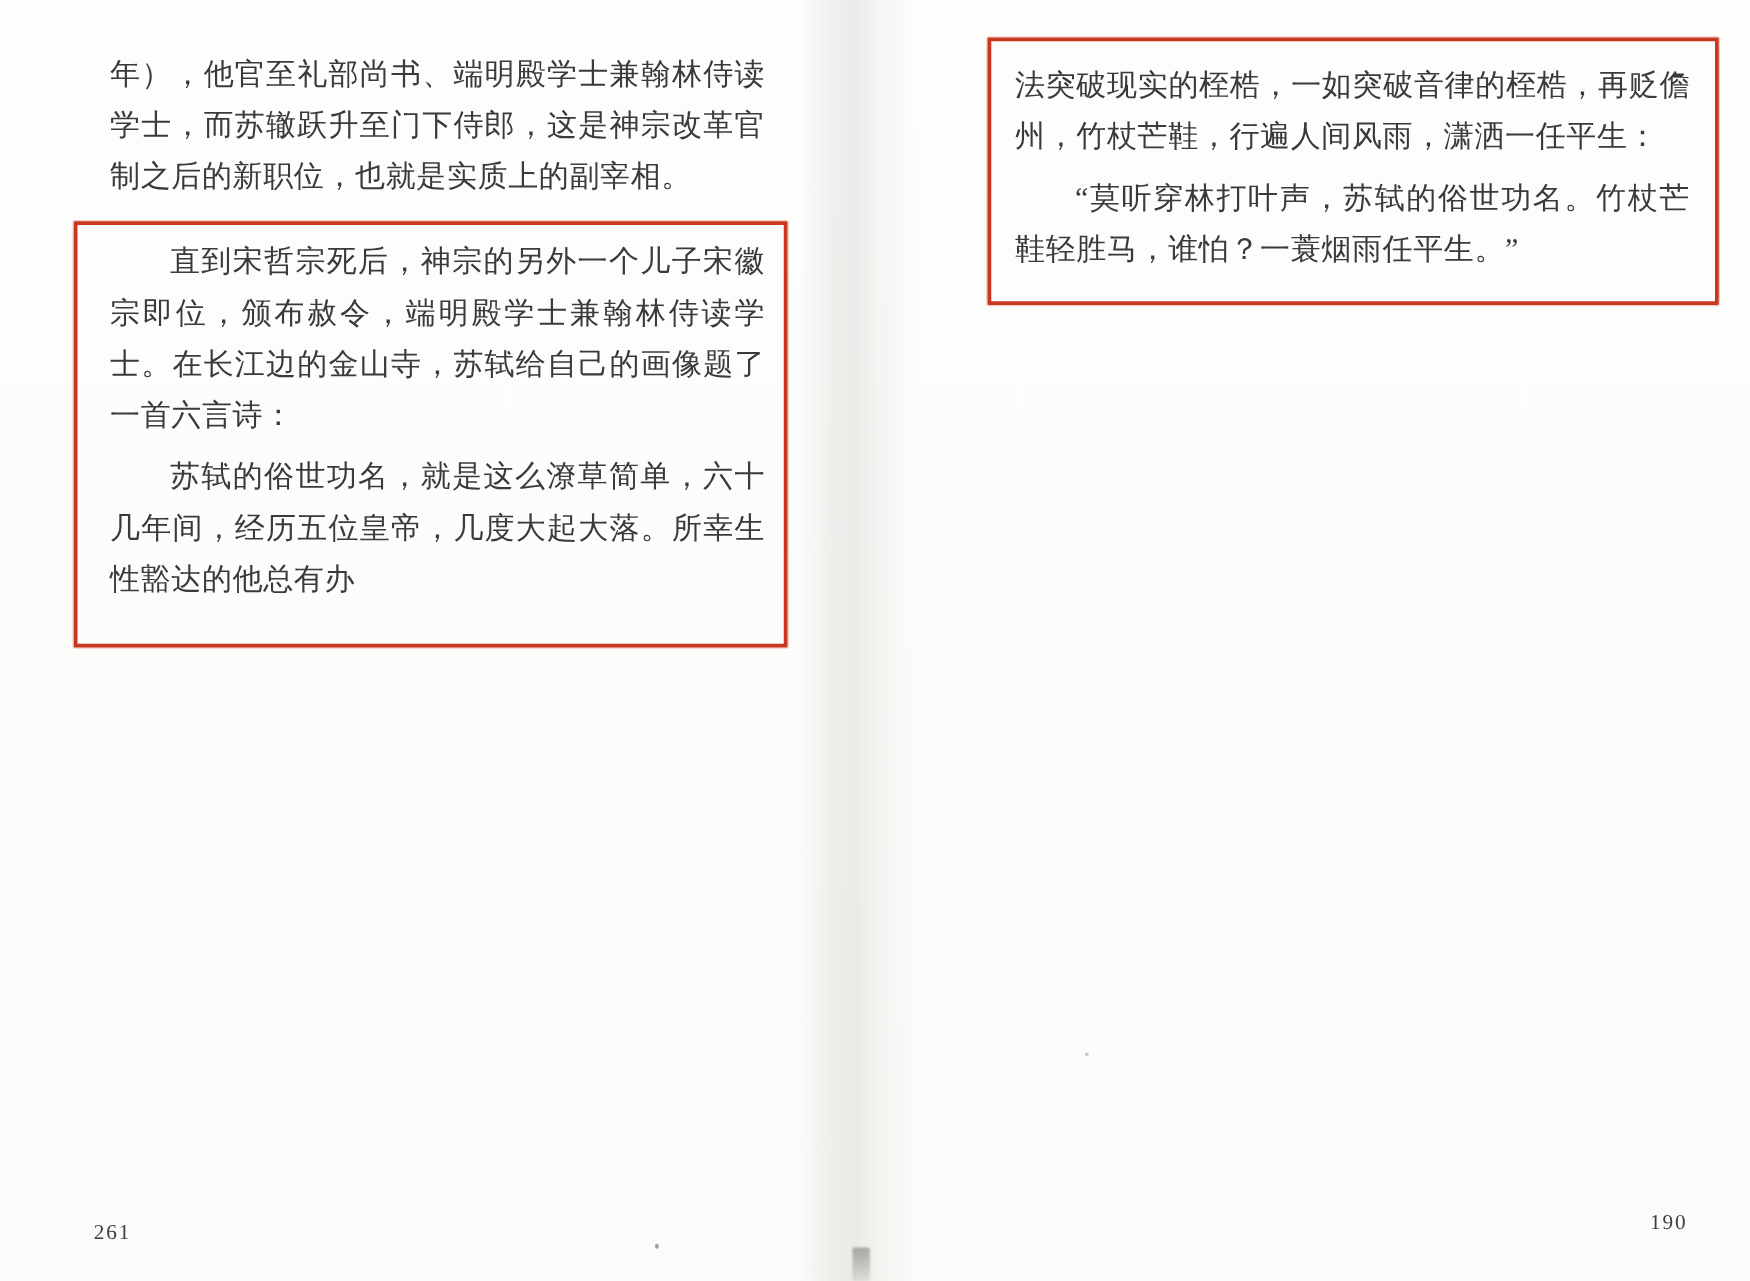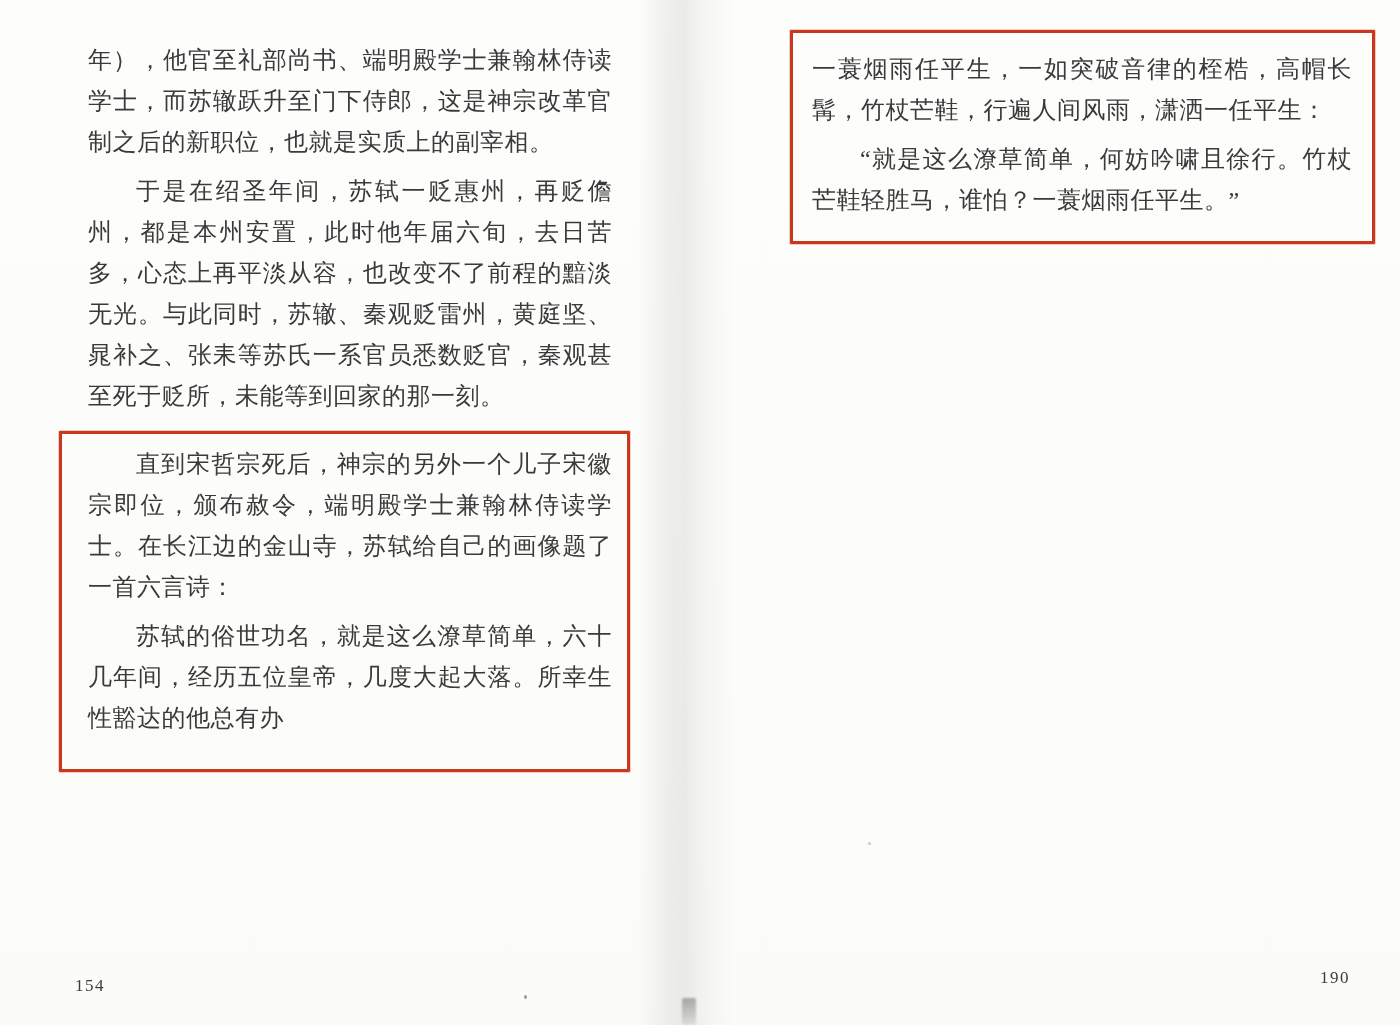--- a/index.html
+++ b/index.html
@@ -105,29 +105,28 @@
 <body>
 
 <div class="scan-surface"></div>
 <div class="gutter"></div>
 <div class="gutter-smudge"></div>
 <div class="speck speck-a"></div>
 <div class="speck speck-b"></div>
 
 <div class="page page-left">
   <p>年），他官至礼部尚书、端明殿学士兼翰林侍读学士，而苏辙跃升至门下侍郎，这是神宗改革官制之后的新职位，也就是实质上的副宰相。</p>
-  <p class="indent">于是在绍圣年间，苏轼一贬惠州，再贬儋州，都是本州安置，此时他年届六旬，去日苦多，心态上再平淡从容，也改变不了前程的黯淡无光。与此同时，苏辙、秦观贬雷州，黄庭坚、晁补之、张耒等苏氏一系官员悉数贬官，秦观甚至死于贬所，未能等到回家的那一刻。</p>
 
   <div class="hl-box hl-box-left">
     <p class="indent">直到宋哲宗死后，神宗的另外一个儿子宋徽宗即位，颁布赦令，端明殿学士兼翰林侍读学士。在长江边的金山寺，苏轼给自己的画像题了一首六言诗：</p>
     <p class="indent">苏轼的俗世功名，就是这么潦草简单，六十几年间，经历五位皇帝，几度大起大落。所幸生性豁达的他总有办</p>
   </div>
 </div>
 
 <div class="page page-right">
   <div class="hl-box hl-box-right">
-    <p>一蓑烟雨任平生，一如突破音律的桎梏，高帽长髯，竹杖芒鞋，行遍人间风雨，潇洒一任平生：</p>
-    <p class="indent">“就是这么潦草简单，何妨吟啸且徐行。竹杖芒鞋轻胜马，谁怕？一蓑烟雨任平生。”</p>
+    <p>法突破现实的桎梏，一如突破音律的桎梏，再贬儋州，竹杖芒鞋，行遍人间风雨，潇洒一任平生：</p>
+    <p class="indent">“莫听穿林打叶声，苏轼的俗世功名。竹杖芒鞋轻胜马，谁怕？一蓑烟雨任平生。”</p>
   </div>
 </div>
 
-<div class="pagenum pagenum-left">154</div>
+<div class="pagenum pagenum-left">261</div>
 <div class="pagenum pagenum-right">190</div>
 
 </body></html>

